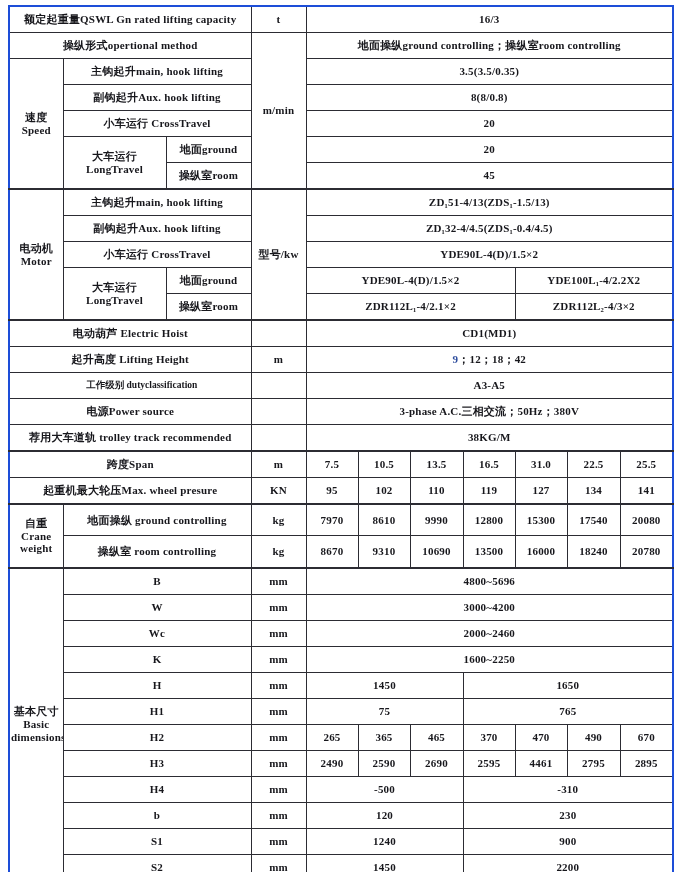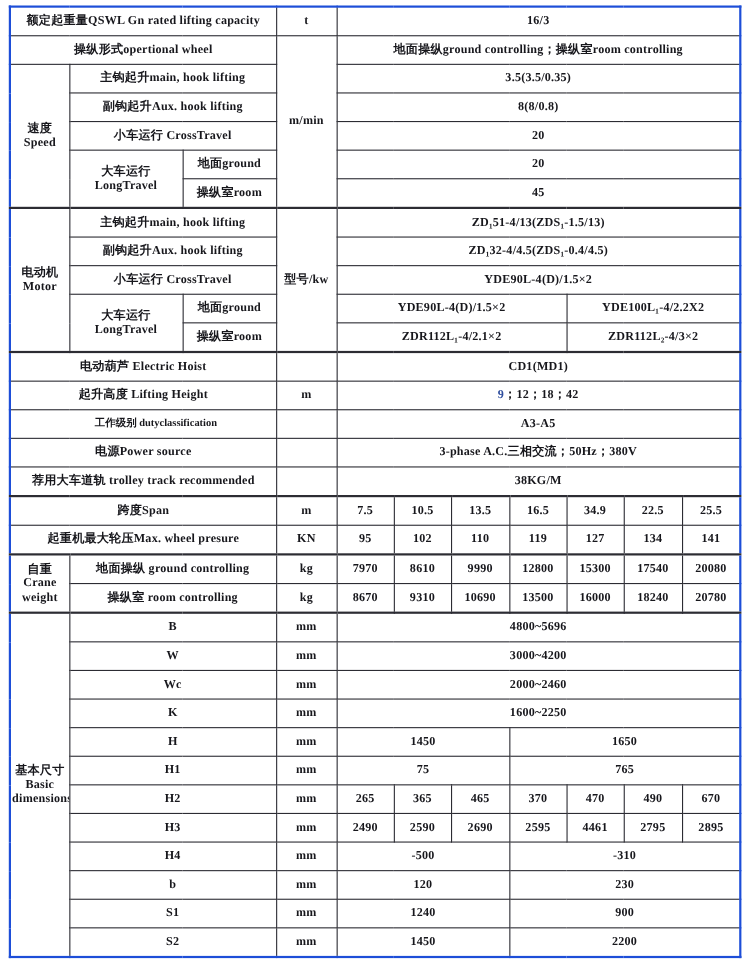--- a/index.html
+++ b/index.html
@@ -13,21 +13,21 @@
     border:2px solid #1d4ed8;
   }
   td {
     border:1px solid #2c2c33;
     text-align:center; vertical-align:middle;
     font-weight:bold; font-size:11px; line-height:1.15;
     padding:0 2px; height:25px; overflow:hidden;
     letter-spacing:0.2px;
   }
   tr.bt > td { border-top:2px solid #2c2c33; }
-  td.cat { font-size:11px; padding:1px 1px; }
+  td.cat { font-size:11px; padding:12px 1px; }
   td.small { font-size:9.5px; letter-spacing:0;padding-left:25px; }
   .blue { color:#2f4e9e; }
 </style>
 </head>
 <body>
 
 <div class="sheet">
 <table class="spec">
   <colgroup>
     <col style="width:54px">
@@ -44,21 +44,21 @@
   </colgroup>
 
   <tbody>
         <tr>
     <td colspan="3">额定起重量QSWL Gn rated lifting capacity</td>
     <td>t</td>
     <td colspan="7">16/3</td>
   </tr>
 
   <tr>
-    <td colspan="3">操纵形式opertional wheel</td>
+    <td colspan="3">操纵形式opertional method</td>
     <td rowspan="6">m/min</td>
     <td colspan="7">地面操纵ground controlling；操纵室room controlling</td>
   </tr>
 
   <tr>
     <td class="cat" rowspan="5">
       <div>速度</div>
       <div>Speed</div>
     </td>
     <td colspan="2">主钩起升main, hook lifting</td>
@@ -143,21 +143,21 @@
     <td colspan="7">38KG/M</td>
   </tr>
 
   <tr class="bt">
     <td colspan="3">跨度Span</td>
     <td>m</td>
     <td>7.5</td>
     <td>10.5</td>
     <td>13.5</td>
     <td>16.5</td>
-    <td>34.9</td>
+    <td>31.0</td>
     <td>22.5</td>
     <td>25.5</td>
   </tr>
   <tr>
     <td colspan="3">起重机最大轮压Max. wheel presure</td>
     <td>KN</td>
     <td>95</td>
     <td>102</td>
     <td>110</td>
     <td>119</td>

